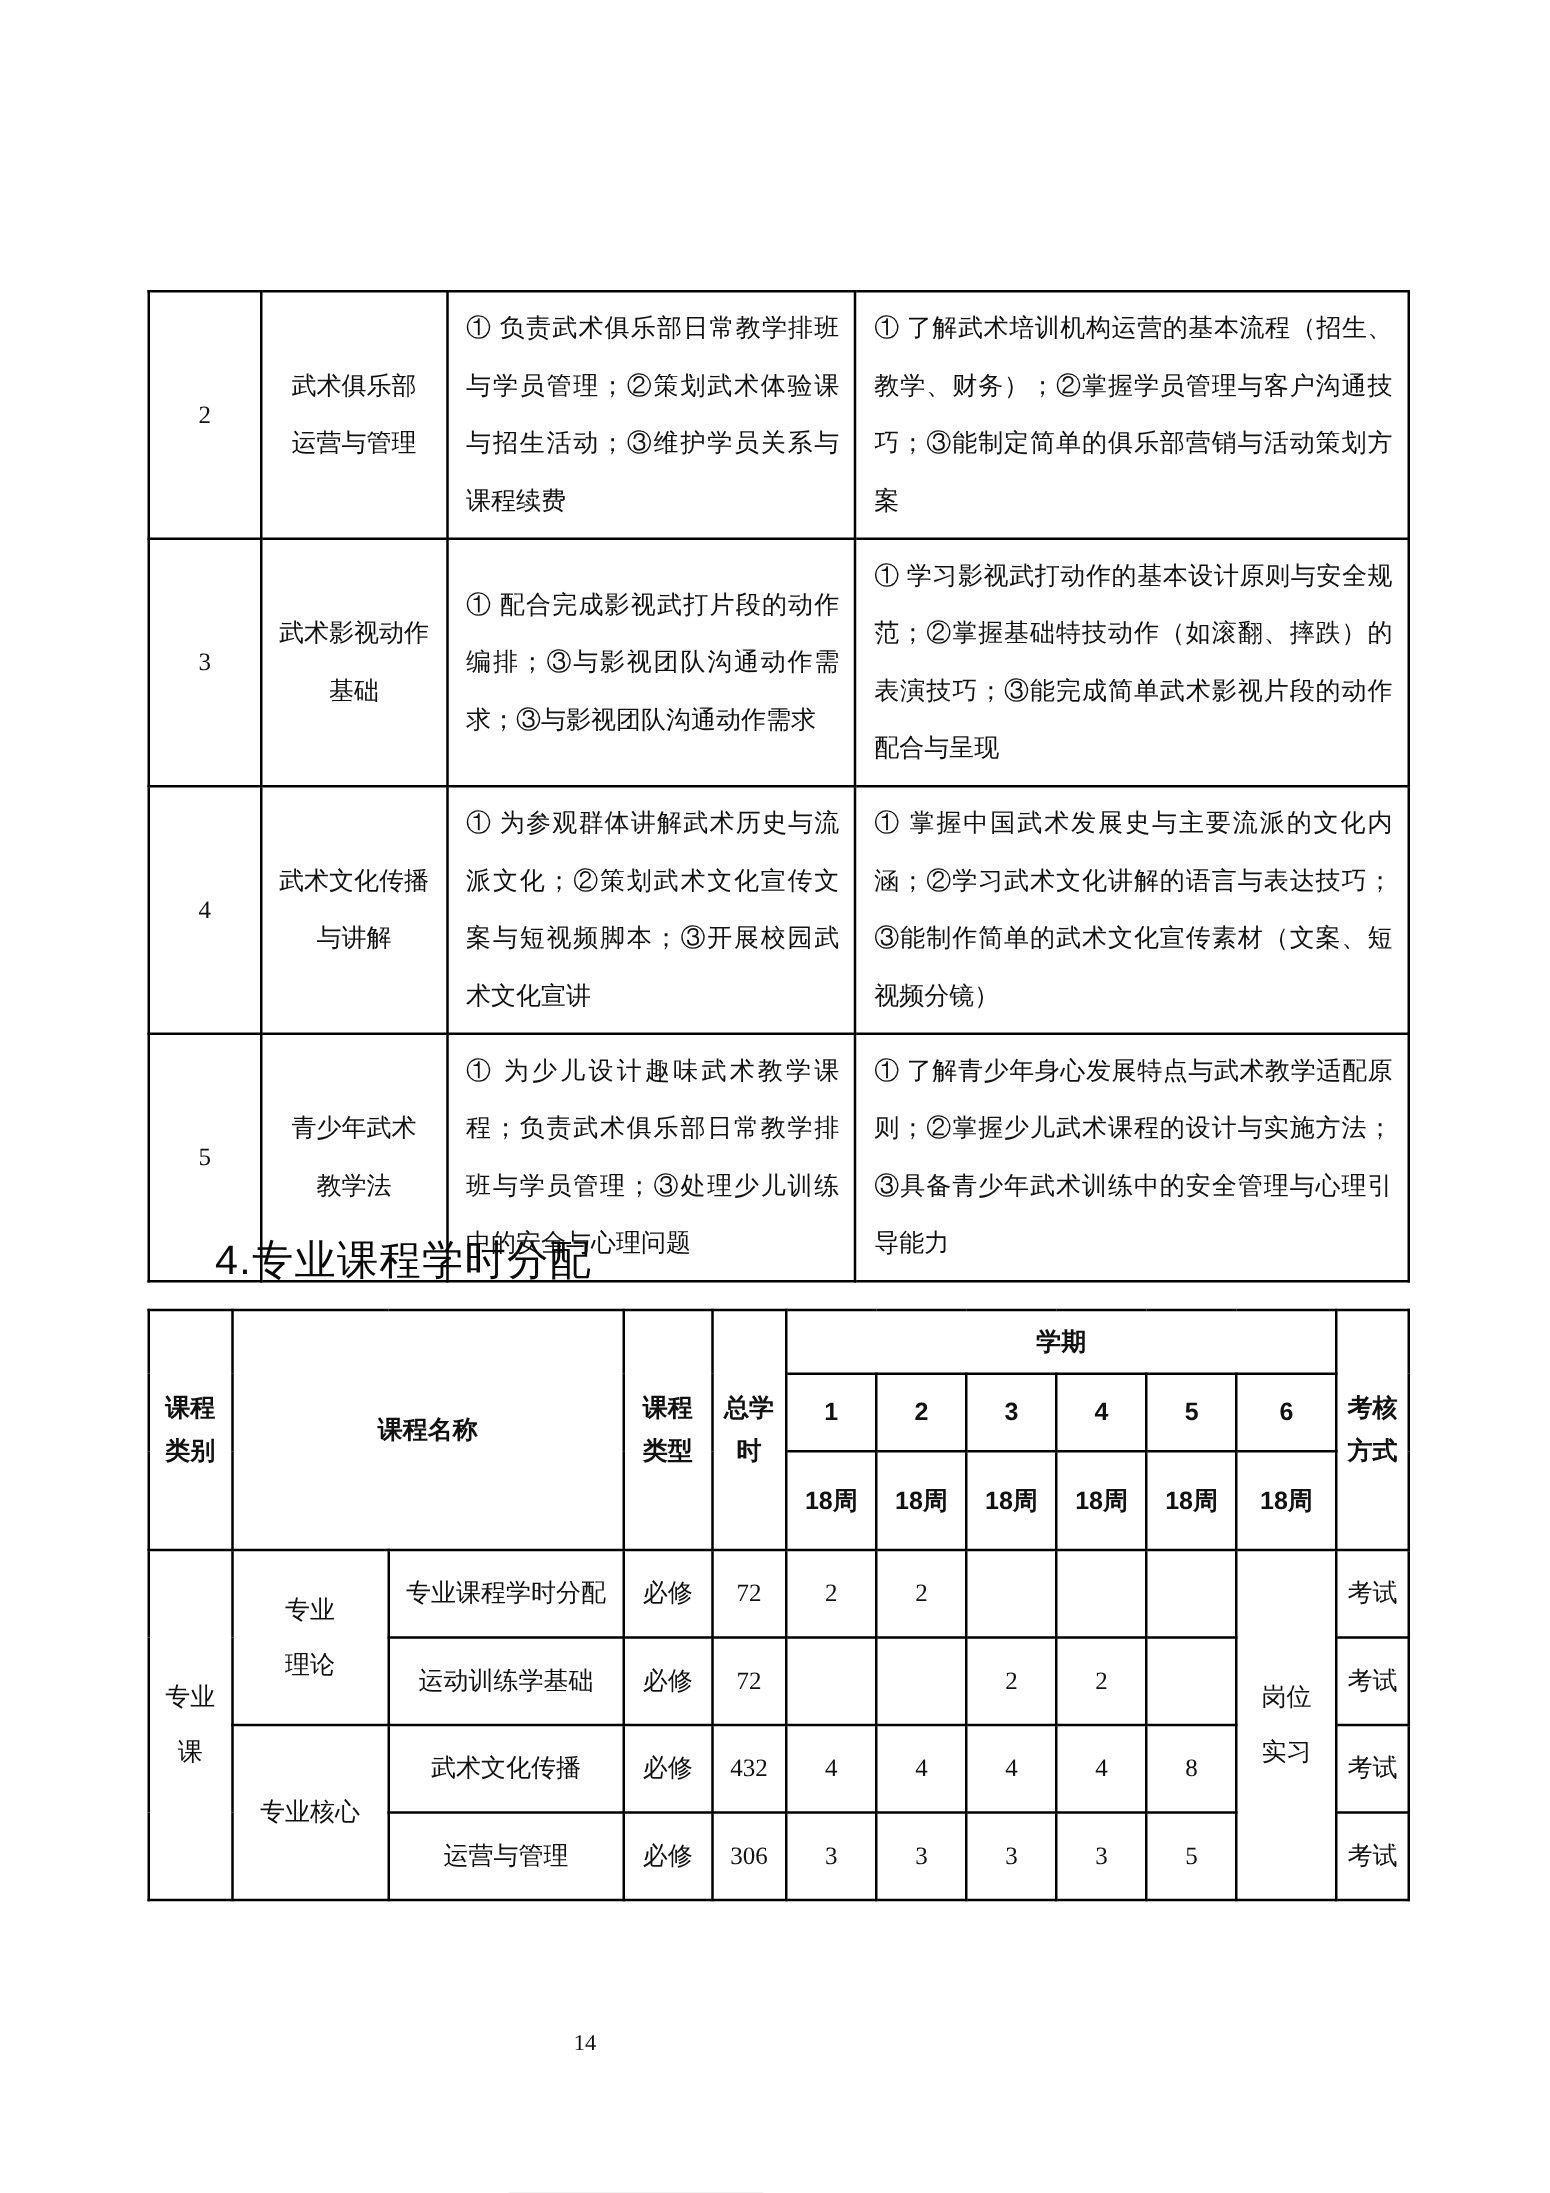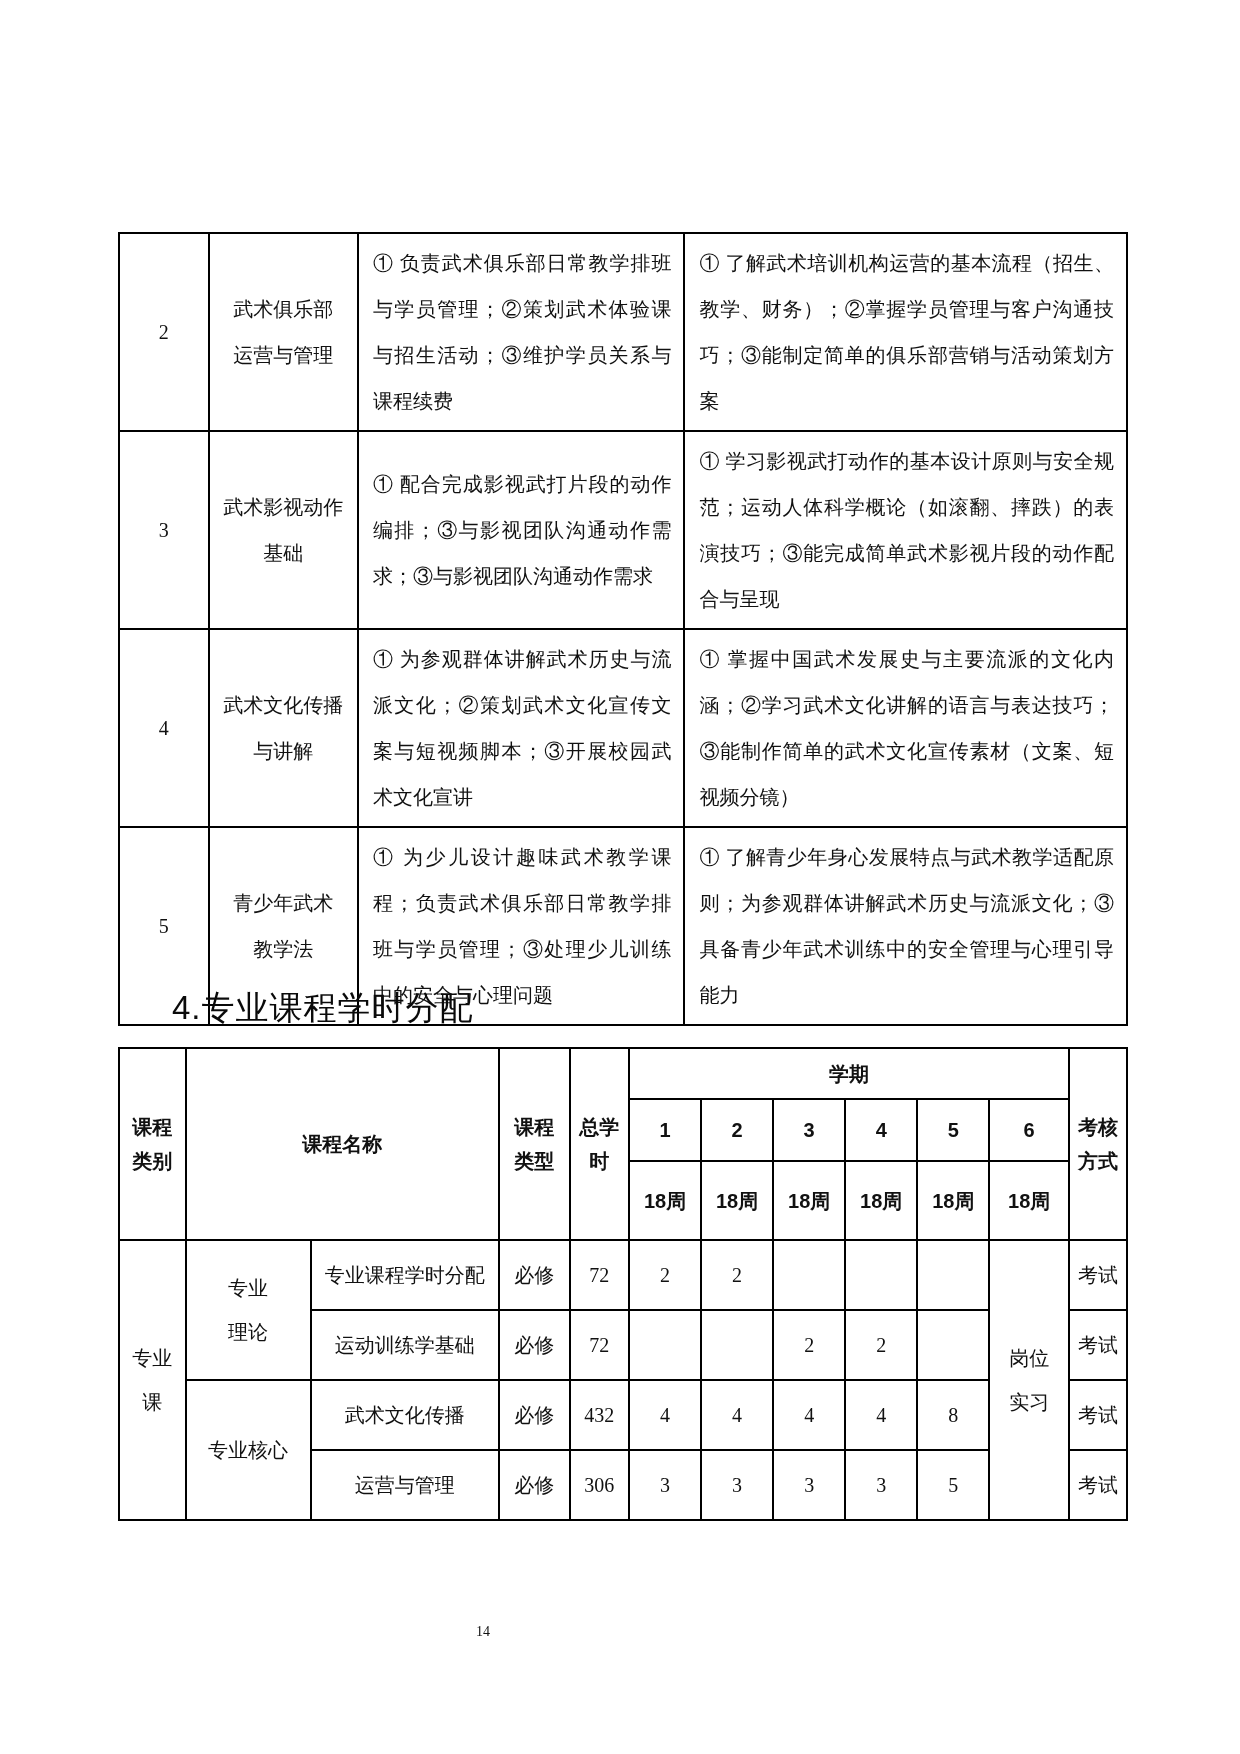--- a/index.html
+++ b/index.html
@@ -24,21 +24,21 @@
            font-weight:400;font-size:33px;letter-spacing:1px;color:#0a0a0a;}
 
   
   .hours{top:1047px;border:2px solid #000;}
   .hours td{font-size:20px;line-height:44px;text-align:center;white-space:pre-line;padding:2px 2px;}
   .hours .hb{font-family:"Liberation Sans","DejaVu Sans",sans-serif;font-weight:700;line-height:34px;}
   .hours tr.h1{height:51px;} .hours tr.h2{height:62px;} .hours tr.h3{height:79px;}
   .hours tr.b{height:70px;}
 
   
-  .pagenum{position:absolute;left:476px;top:1624px;font-size:14px;
+  .pagenum{position:absolute;left:459px;top:1624px;font-size:18px;
            font-family:"Liberation Serif","DejaVu Serif",serif;color:#111;}
 </style>
 </head>
 <body>
 
 <div class="page">
 
   <table class="jobs">
     <colgroup>
       <col style="width:8.9%">
@@ -52,35 +52,35 @@
         <td class="name">武术俱乐部
 运营与管理</td>
         <td class="duty">① 负责武术俱乐部日常教学排班与学员管理；②策划武术体验课与招生活动；③维护学员关系与课程续费</td>
         <td class="req">① 了解武术培训机构运营的基本流程（招生、教学、财务）；②掌握学员管理与客户沟通技巧；③能制定简单的俱乐部营销与活动策划方案</td>
       </tr>
       <tr class="r1">
         <td class="idx">3</td>
         <td class="name">武术影视动作
 基础</td>
         <td class="duty">① 配合完成影视武打片段的动作编排；③与影视团队沟通动作需求；③与影视团队沟通动作需求</td>
-        <td class="req">① 学习影视武打动作的基本设计原则与安全规范；运动人体科学概论（如滚翻、摔跌）的表演技巧；③能完成简单武术影视片段的动作配合与呈现</td>
+        <td class="req">① 学习影视武打动作的基本设计原则与安全规范；②掌握基础特技动作（如滚翻、摔跌）的表演技巧；③能完成简单武术影视片段的动作配合与呈现</td>
       </tr>
       <tr class="r2">
         <td class="idx">4</td>
         <td class="name">武术文化传播
 与讲解</td>
         <td class="duty">① 为参观群体讲解武术历史与流派文化；②策划武术文化宣传文案与短视频脚本；③开展校园武术文化宣讲</td>
         <td class="req">① 掌握中国武术发展史与主要流派的文化内涵；②学习武术文化讲解的语言与表达技巧；③能制作简单的武术文化宣传素材（文案、短视频分镜）</td>
       </tr>
       <tr class="r3">
         <td class="idx">5</td>
         <td class="name">青少年武术
 教学法</td>
         <td class="duty">① 为少儿设计趣味武术教学课程；负责武术俱乐部日常教学排班与学员管理；③处理少儿训练中的安全与心理问题</td>
-        <td class="req">① 了解青少年身心发展特点与武术教学适配原则；为参观群体讲解武术历史与流派文化；③具备青少年武术训练中的安全管理与心理引导能力</td>
+        <td class="req">① 了解青少年身心发展特点与武术教学适配原则；②掌握少儿武术课程的设计与实施方法；③具备青少年武术训练中的安全管理与心理引导能力</td>
       </tr>
     </tbody>
   </table>
 
   <div class="heading">4.专业课程学时分配</div>
 
   <table class="hours">
     <colgroup>
       <col style="width:6.6%">
         <col style="width:12.4%">

